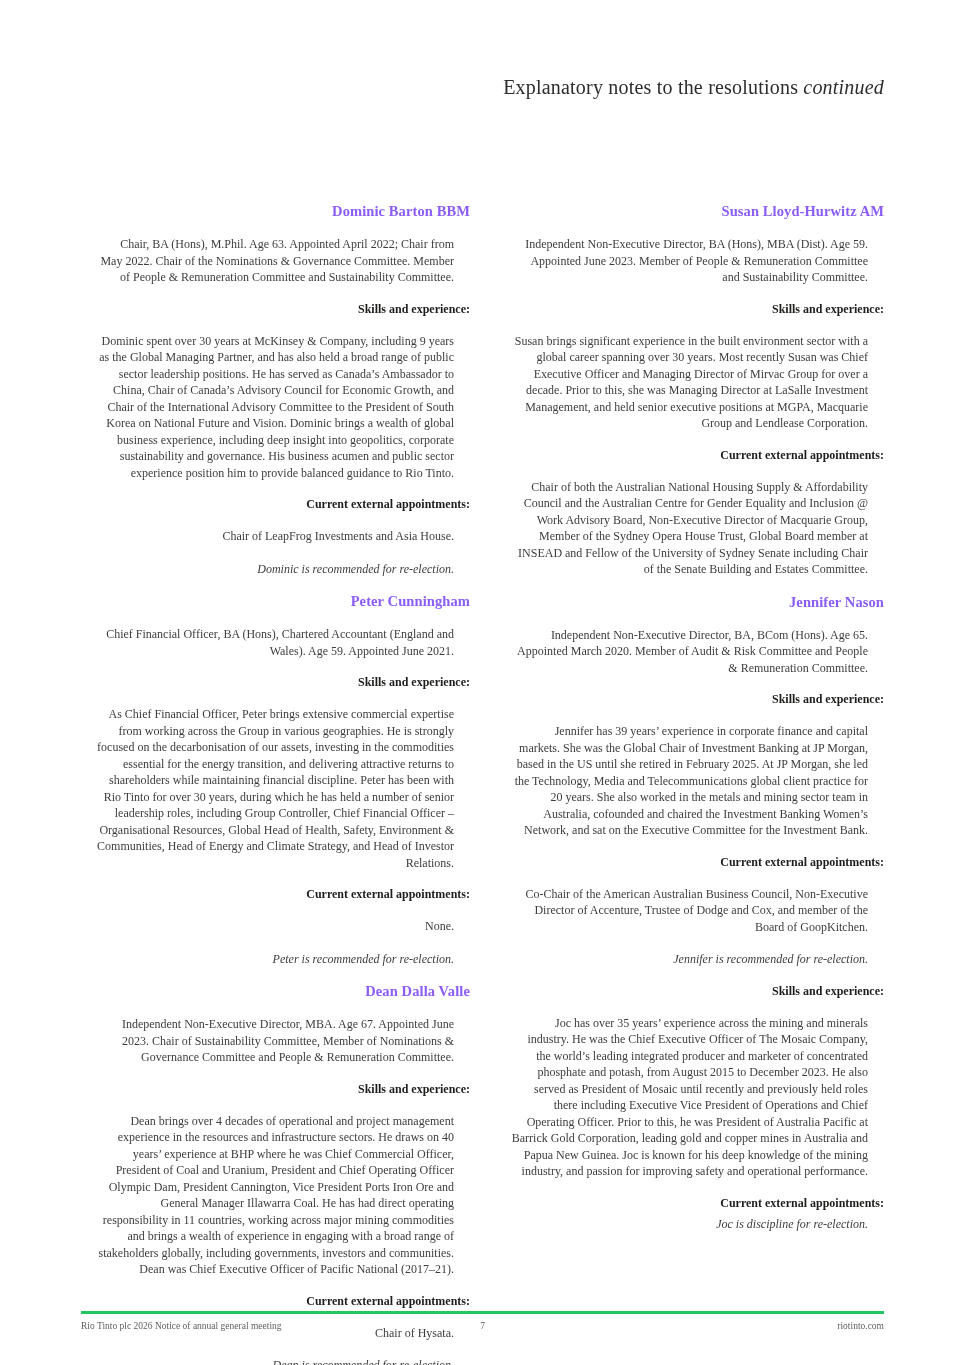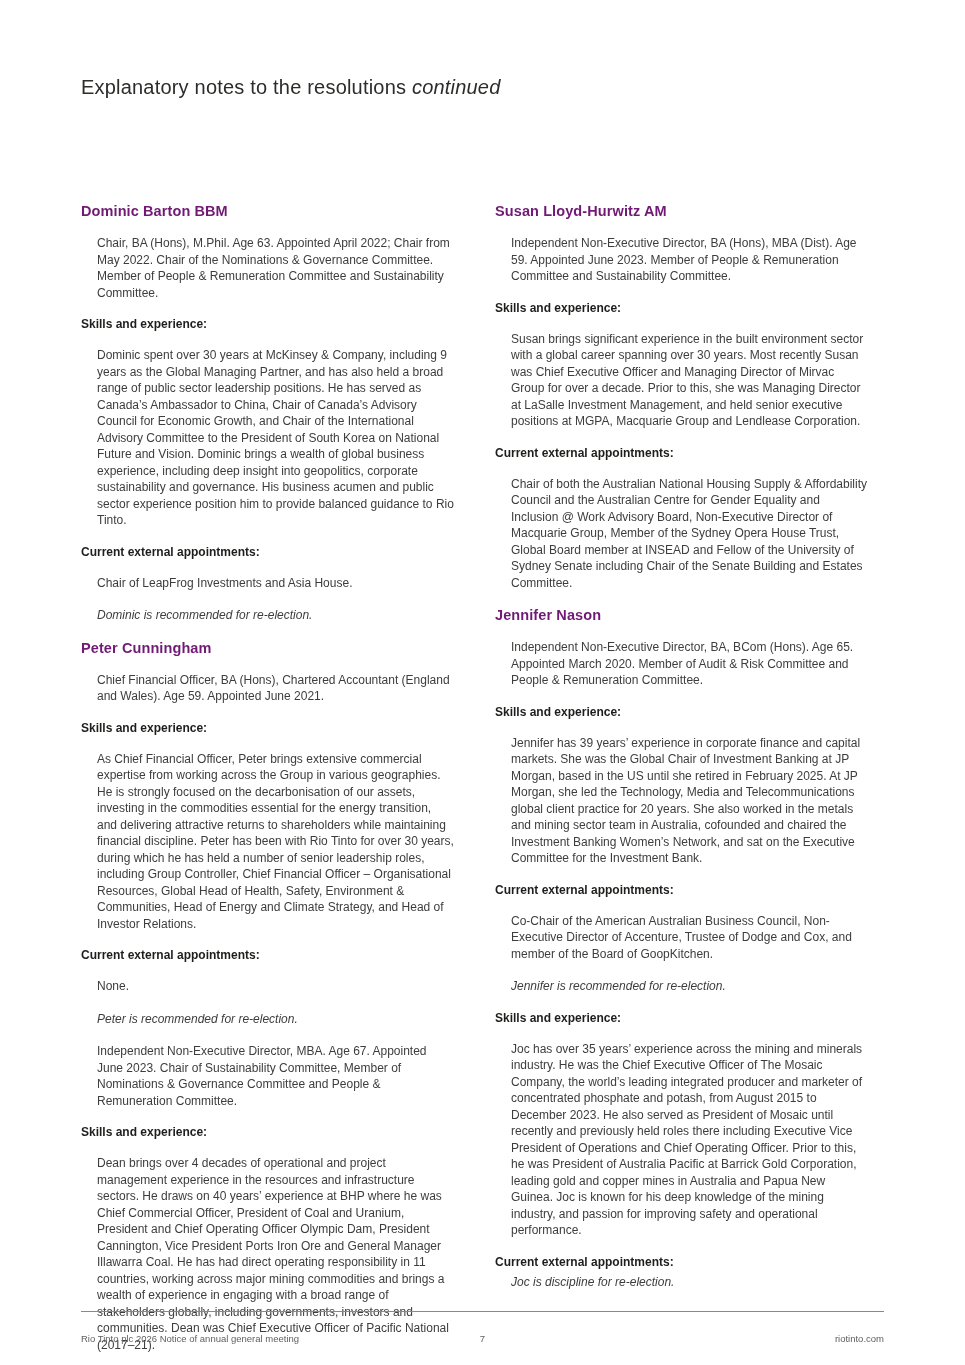--- a/index.html
+++ b/index.html
@@ -3,23 +3,24 @@
 <meta charset="utf-8">
 <style>
   * { box-sizing: border-box; }
   html, body { margin: 0; padding: 0; background: #e8e8e8; }
   .page {
     position: relative;
     width: 965px;
     height: 1365px;
     margin: 0 auto;
     background: #ffffff;
-    font-family: Liberation Sans, sans-serif;
+    font-family: Liberation Serif, serif;
     color: #3d3d3c;
     overflow: hidden;
+    text-align: right;
   }
   .content {
     position: absolute;
     left: 81px;
     top: 76px;
     width: 803px;
   }
   .page-title {
     margin: 0;
     font-size: 20px;
@@ -32,43 +33,43 @@
     display: flex;
     gap: 25px;
     margin-top: 104px;
   }
   .col { width: 389px; }
   .director { margin-bottom: 13px; }
   .director-name {
     margin: 0 0 7px 0;
     font-size: 14.5px;
     font-weight: 600;
-    color: #701a75;
+    color: #8b5cf6;
     letter-spacing: 0.1px;
   }
   .director p {
     margin: 16px;
     font-size: 12px;
     line-height: 16.5px;
     color: #3d3d3c;
   }
   .sub-heading {
     margin: 10px 0 5px 0;
     font-size: 12px;
     font-weight: 700;
     color: #1e1e1c;
   }
   .recommendation { font-style: italic; margin-top: 5px !important; }
   .footer {
     position: absolute;
     left: 81px;
     top: 1311px;
     width: 803px;
-    border-top: 1px solid #22c55e;
-    padding-top: 21px;
+    border-top: 3px solid #22c55e;
+    padding-top: 7px;
     font-size: 9.5px;
     color: #5f5f5e;
   }
   .footer-inner {
     position: relative;
     display: flex;
     justify-content: space-between;
   }
   .footer-center {
     position: absolute;
@@ -102,20 +103,21 @@
           <h2 class="director-name">Peter Cunningham</h2>
           <p>Chief Financial Officer, BA (Hons), Chartered Accountant (England and Wales). Age 59. Appointed June 2021.</p>
           <h3 class="sub-heading">Skills and experience:</h3>
           <p>As Chief Financial Officer, Peter brings extensive commercial expertise from working across the Group in various geographies. He is strongly focused on the decarbonisation of our assets, investing in the commodities essential for the energy transition, and delivering attractive returns to shareholders while maintaining financial discipline. Peter has been with Rio Tinto for over 30 years, during which he has held a number of senior leadership roles, including Group Controller, Chief Financial Officer – Organisational Resources, Global Head of Health, Safety, Environment &amp; Communities, Head of Energy and Climate Strategy, and Head of Investor Relations.</p>
           <h3 class="sub-heading">Current external appointments:</h3>
           <p>None.</p>
           <p class="recommendation">Peter is recommended for re-election.</p>
         </section>
 
         <section class="director">
+          <h2 class="director-name">Dean Dalla Valle</h2>
           <p>Independent Non-Executive Director, MBA. Age 67. Appointed June 2023. Chair of Sustainability Committee, Member of Nominations &amp; Governance Committee and People &amp; Remuneration Committee.</p>
           <h3 class="sub-heading">Skills and experience:</h3>
           <p>Dean brings over 4 decades of operational and project management experience in the resources and infrastructure sectors. He draws on 40 years’ experience at BHP where he was Chief Commercial Officer, President of Coal and Uranium, President and Chief Operating Officer Olympic Dam, President Cannington, Vice President Ports Iron Ore and General Manager Illawarra Coal. He has had direct operating responsibility in 11 countries, working across major mining commodities and brings a wealth of experience in engaging with a broad range of stakeholders globally, including governments, investors and communities. Dean was Chief Executive Officer of Pacific National (2017–21).</p>
           <h3 class="sub-heading">Current external appointments:</h3>
           <p>Chair of Hysata.</p>
           <p class="recommendation">Dean is recommended for re-election.</p>
         </section>
 
       </div>
 

